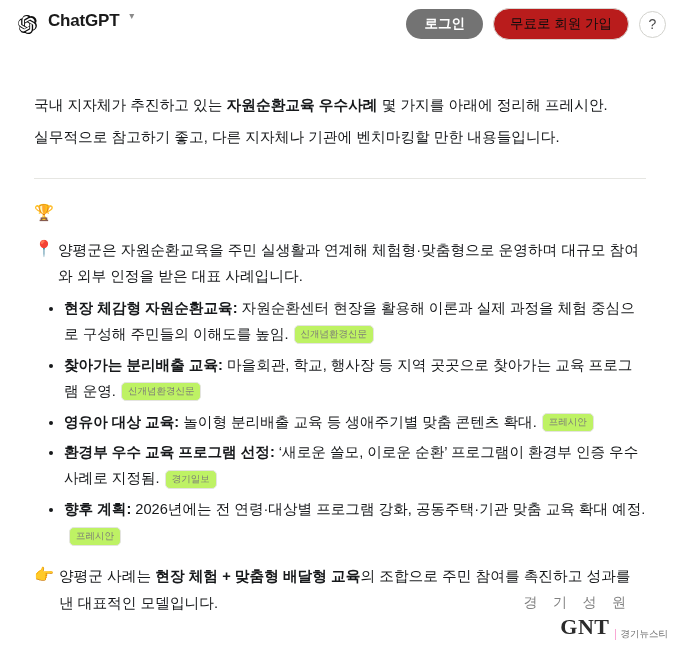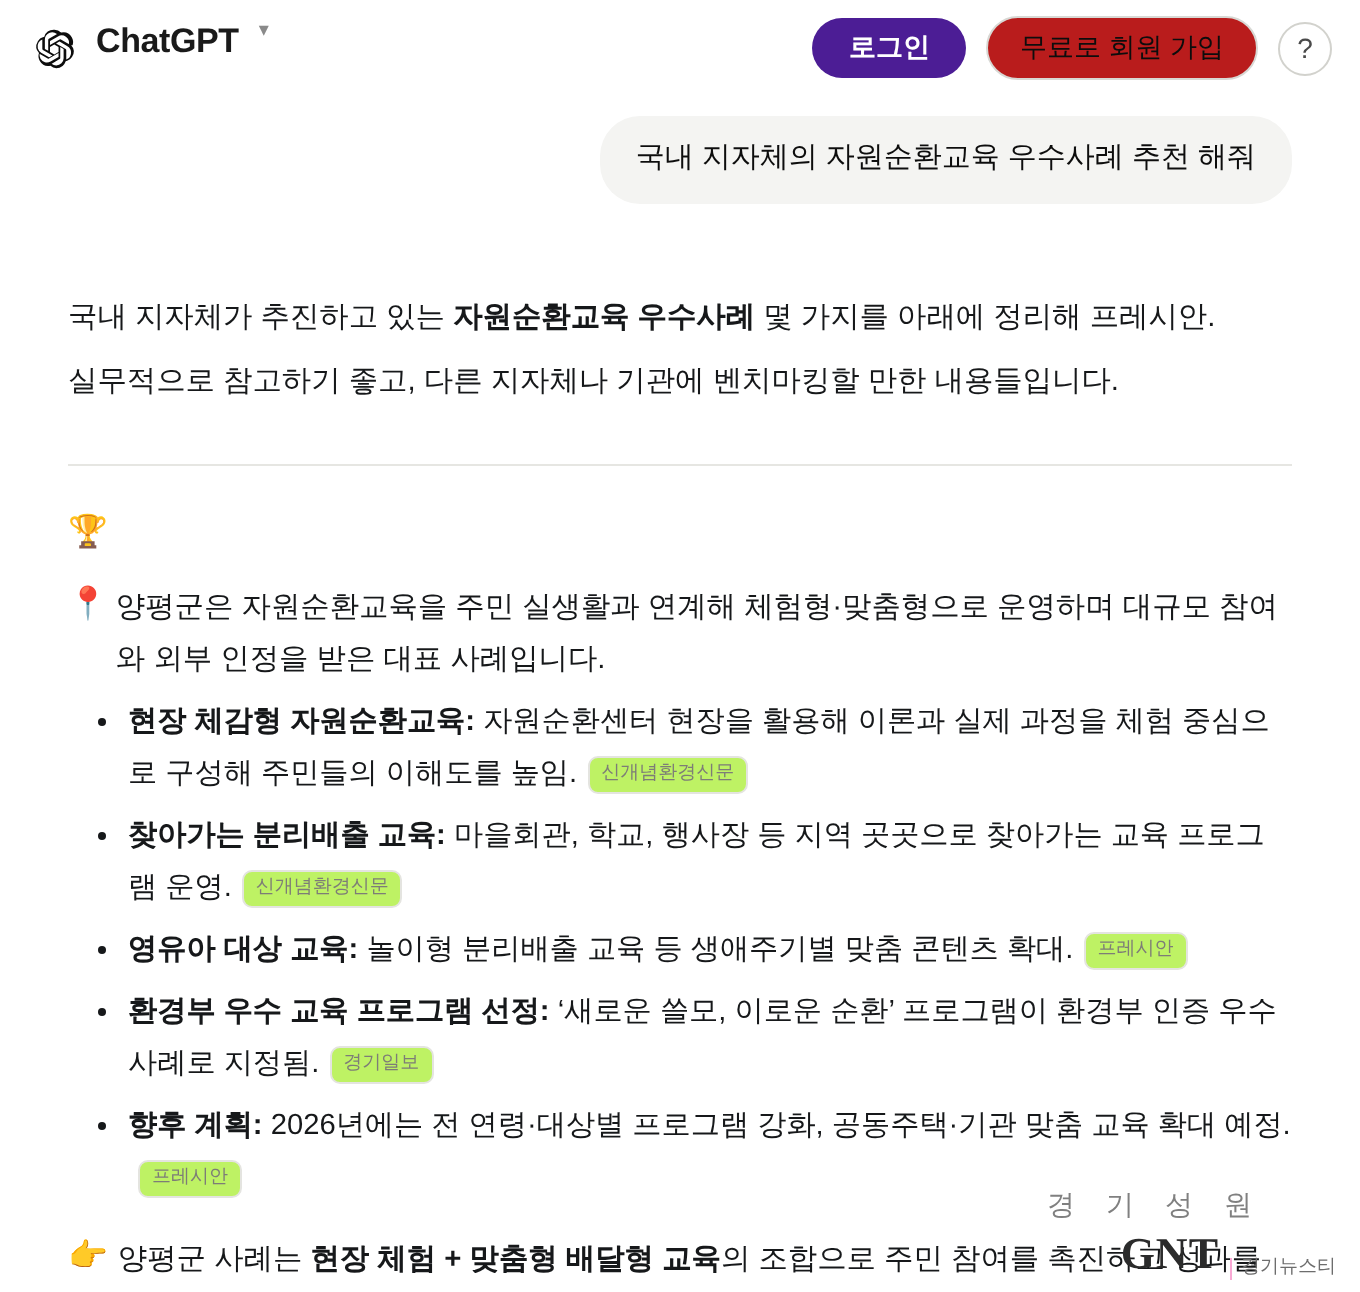--- a/index.html
+++ b/index.html
@@ -50,21 +50,21 @@
     margin-left: 2px;
     line-height: 1;
   }
   .topbar-right {
     margin-left: auto;
     display: flex;
     align-items: center;
     gap: 10px;
   }
   .btn-login {
-    background: #4c1d95;
+    background: #737373;
     color: #ffffff;
     border-radius: 999px;
     font-size: 13.5px;
     font-weight: 600;
     padding: 8px 18px;
     border: none;
     cursor: pointer;
     line-height: 1;
   }
   .btn-signup {
@@ -235,23 +235,20 @@
   </div>
   <div class="topbar-right">
     <button class="btn-login">로그인</button>
     <button class="btn-signup">무료로 회원 가입</button>
     <button class="btn-help">?</button>
   </div>
 </div>
 
 <div class="conv">
 
-  <div class="user-row">
-    <div class="user-bubble">국내 지자체의 자원순환교육 우수사례 추천 해줘</div>
-  </div>
 
   <div class="assistant">
     <p>
       <span>국내 지자체가 추진하고 있는 </span><span class="b">자원순환교육 우수사례</span><span> 몇 가지를 아래에 정리해 프레시안.</span>
     </p>
     <p>실무적으로 참고하기 좋고, 다른 지자체나 기관에 벤치마킹할 만한 내용들입니다.</p>
 
     <hr class="divider">
 
     <h3 class="section-title">

